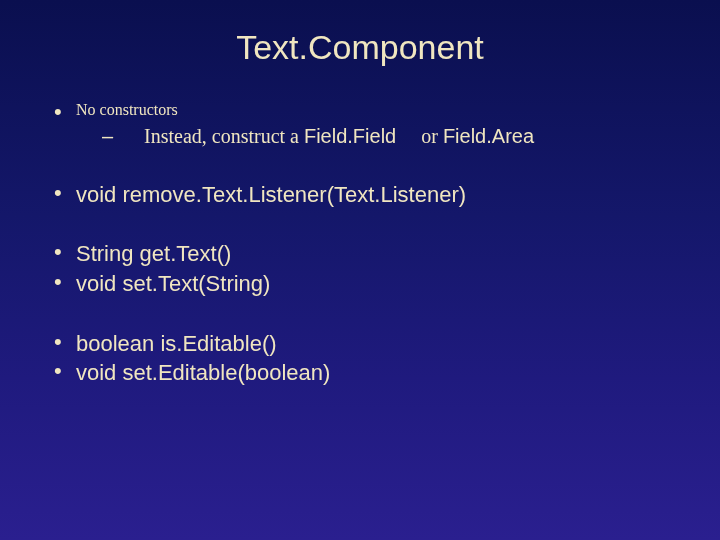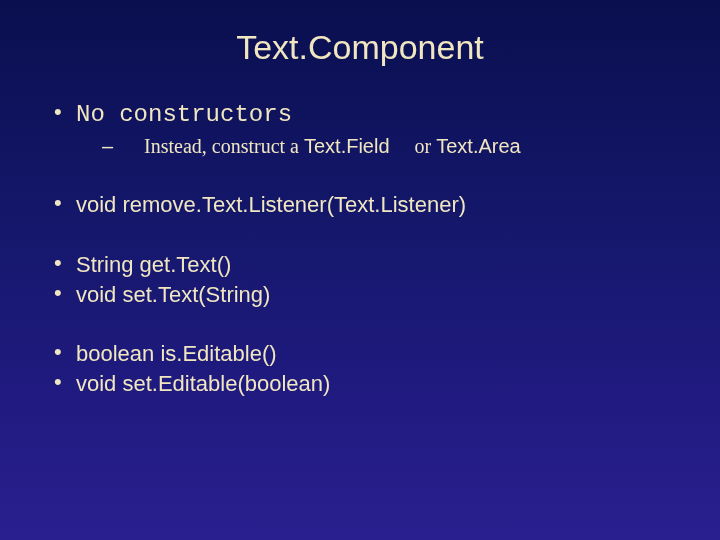--- a/index.html
+++ b/index.html
@@ -60,22 +60,22 @@
   }
   ul.sub > li::before {
     content: "–";
     position: absolute;
     left: 0;
     top: 0;
     color: #f0e6c0;
     font-size: 20px;
   }
   .serif {
-    font-family: Liberation Mono, monospace;
-    font-size: 24px;
+    font-family: Liberation Serif, serif;
+    font-size: 16px;
   }
   .sub-serif {
     font-family: Georgia, 'Times New Roman', serif;
     font-size: 20px;
     margin-left: 20px;
   }
   .sans {
     font-family: Verdana, Geneva, sans-serif;
     font-size: 22px;
   }
@@ -93,21 +93,21 @@
 <div class="slide">
 
   <div class="title">Text.Component</div>
 
   <ul class="top">
 
     <li>
       <span class="serif">No constructors</span>
       <ul class="sub">
         <li>
-          <span class="sub-serif">Instead, construct a </span><span class="sans-inline">Text.Field</span><span class="sub-serif"> or </span><span class="sans-inline">Text.Area</span>
+          <span class="sub-serif">Instead, construct a </span><span class="sans-inline">Field.Field</span><span class="sub-serif"> or </span><span class="sans-inline">Field.Area</span>
         </li>
       </ul>
     </li>
 
   </ul>
 
   <div class="group-gap"></div>
 
   <ul class="top">
     <li>

